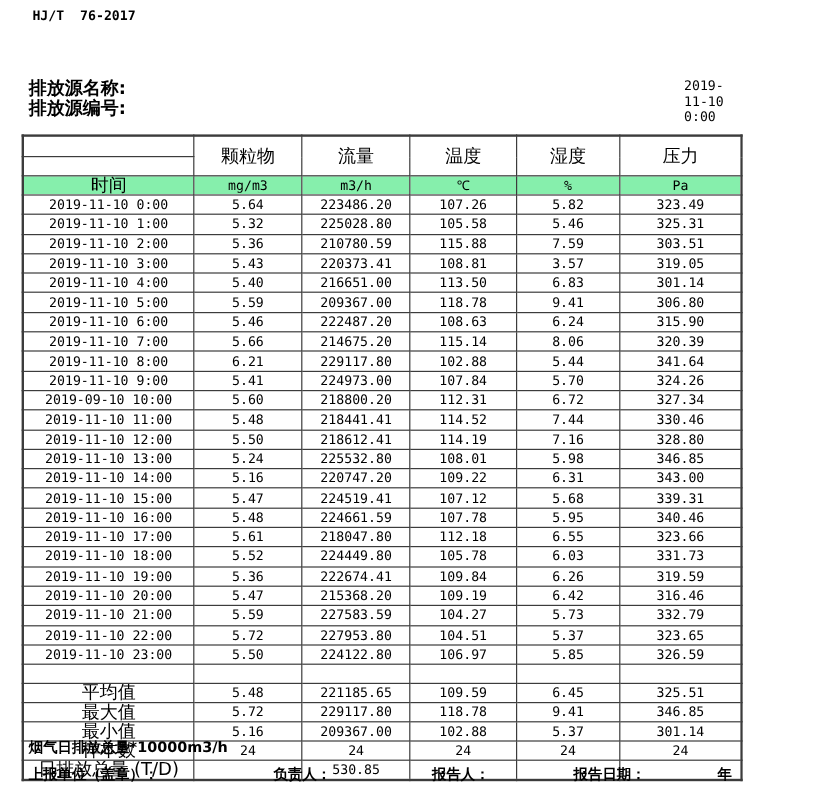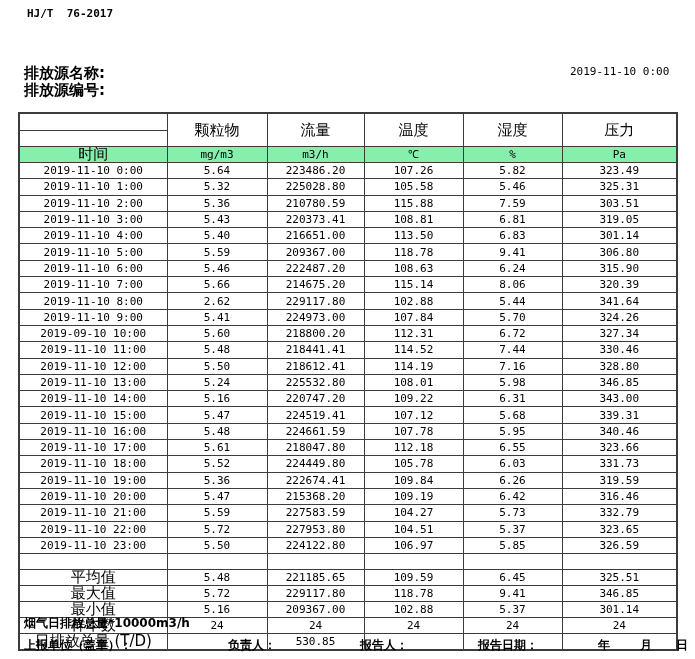--- a/index.html
+++ b/index.html
@@ -1,18 +1,18 @@
 <!DOCTYPE html>
 <html><head>
 <meta charset="utf-8">
 <style>
   html,body{margin:0;padding:0;background:#ffffff;}
   .page{
     position:relative;
-    width:695px;height:659px;
+    width:619px;height:659px;
     background:#ffffff;
     font-family:"DejaVu Sans",sans-serif;
     color:#000;
     overflow:hidden;
   }
   .abs{position:absolute;}
   .std-code{
     left:27px;top:7px;
     font-size:11px;font-weight:bold;
     white-space:pre;
@@ -134,21 +134,21 @@
             <td>210780.59</td>
             <td>115.88</td>
             <td>7.59</td>
             <td>303.51</td>
           </tr>
           <tr class="data-row">
             <td>2019-11-10 3:00</td>
             <td>5.43</td>
             <td>220373.41</td>
             <td>108.81</td>
-            <td>6.81</td>
+            <td>3.57</td>
             <td>319.05</td>
           </tr>
           <tr class="data-row">
             <td>2019-11-10 4:00</td>
             <td>5.40</td>
             <td>216651.00</td>
             <td>113.50</td>
             <td>6.83</td>
             <td>301.14</td>
           </tr>
@@ -171,21 +171,21 @@
           <tr class="data-row">
             <td>2019-11-10 7:00</td>
             <td>5.66</td>
             <td>214675.20</td>
             <td>115.14</td>
             <td>8.06</td>
             <td>320.39</td>
           </tr>
           <tr class="data-row">
             <td>2019-11-10 8:00</td>
-            <td>2.62</td>
+            <td>6.21</td>
             <td>229117.80</td>
             <td>102.88</td>
             <td>5.44</td>
             <td>341.64</td>
           </tr>
           <tr class="data-row">
             <td>2019-11-10 9:00</td>
             <td>5.41</td>
             <td>224973.00</td>
             <td>107.84</td>

